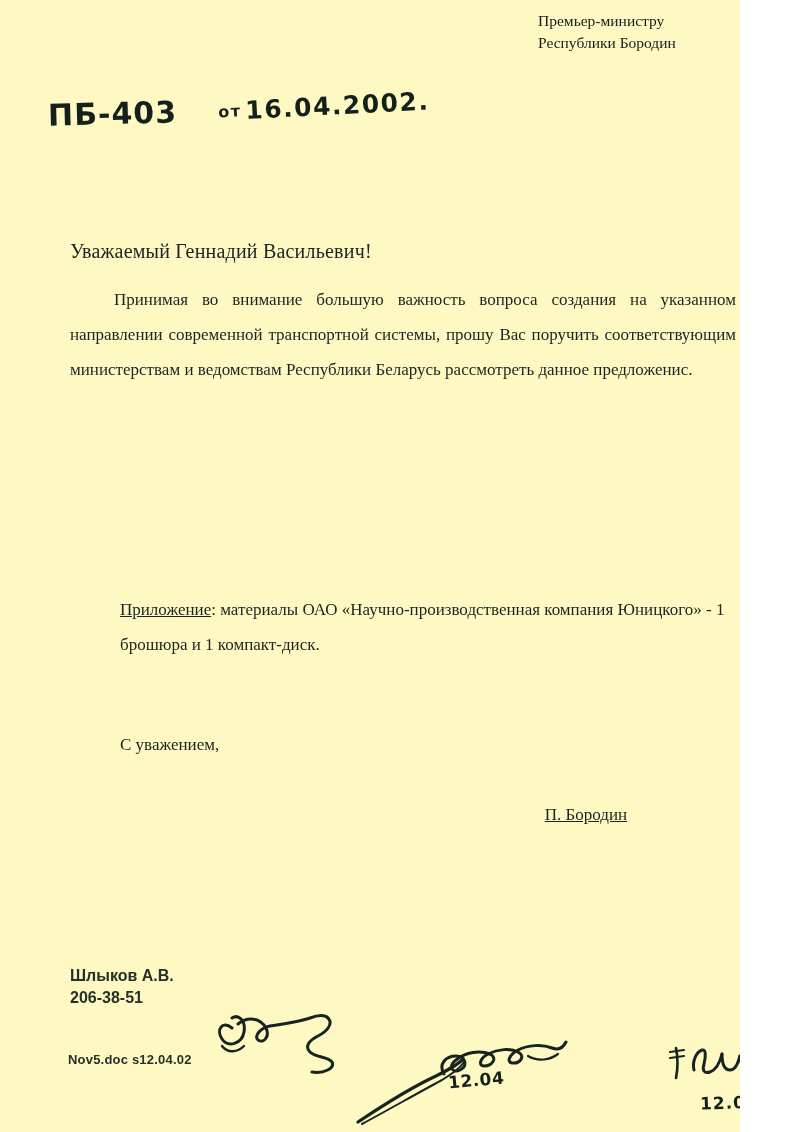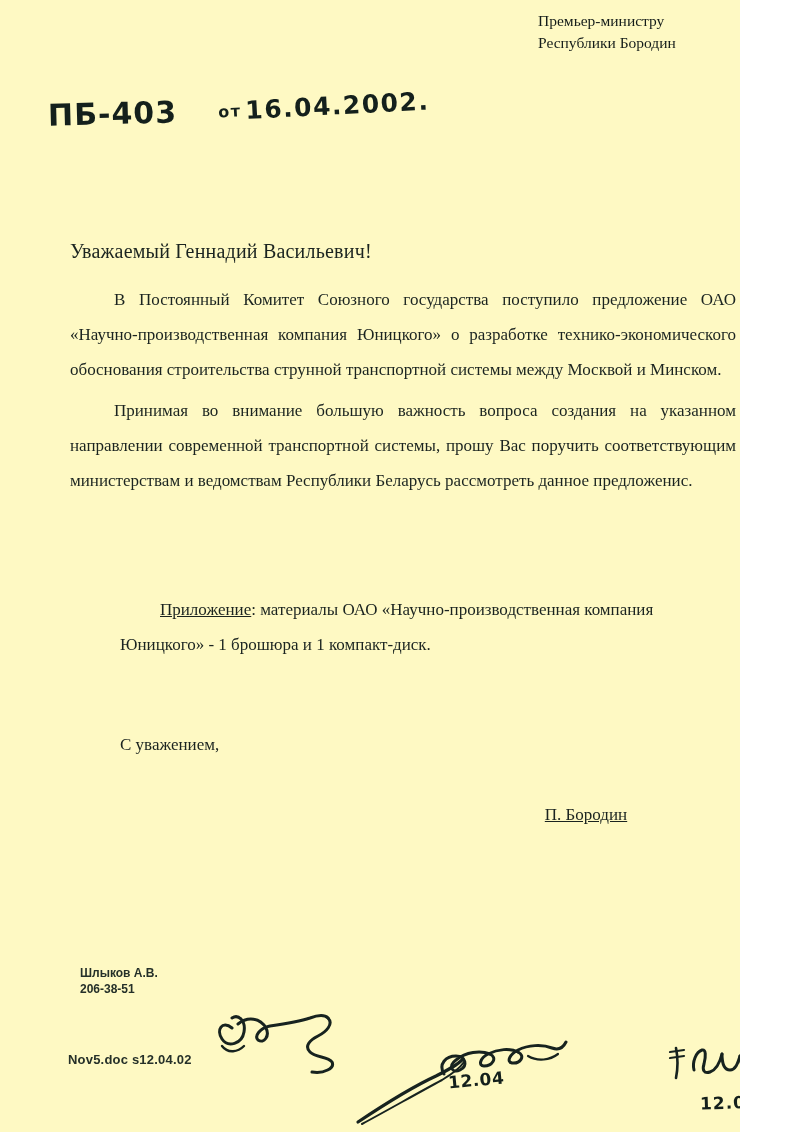--- a/index.html
+++ b/index.html
@@ -90,21 +90,21 @@
   
   .attachment {
     position: absolute;
     left: 120px;
     top: 592px;
     width: 620px;
     font-size: 17px;
     line-height: 35px;
     text-align: left;
   }
-  .attachment .label { text-decoration: underline; margin-left: 40px; }
+  .attachment .label { text-decoration: underline; }
 
   
   .closing {
     position: absolute;
     left: 120px;
     top: 735px;
     font-size: 17px;
   }
   .signer {
     position: absolute;
@@ -113,23 +113,23 @@
     width: 300px;
     text-align: center;
     font-size: 17px;
     padding-right: 48px;
     text-decoration: underline;
   }
 
   
   .executor {
     position: absolute;
-    left: 80px;
+    left: 70px;
     top: 965px;
-    font-size: 12px;
+    font-size: 16px;
     line-height: 1.35;
     color: #253029;
     font-family: "Liberation Sans", sans-serif;
     font-weight: 600;
   }
   .fileref {
     position: absolute;
     left: 68px;
     top: 1052px;
     font-size: 13px;
@@ -181,21 +181,20 @@
 
   <div class="reg-mark reg-number">ПБ-403</div>
 
   <div class="reg-mark reg-date">
     <span class="prefix">от</span><span>16.04.2002.</span>
   </div>
 
   <div class="salutation">Уважаемый Геннадий Васильевич!</div>
 
   <div class="body">
-    <p>В Постоянный Комитет Союзного государства поступило предложение ОАО «Научно-производственная компания Юницкого» о разработке технико-экономического обоснования строительства струнной транспортной системы между Москвой и Минском.</p>
     <p>Принимая во внимание большую важность вопроса создания на указанном направлении современной транспортной системы, прошу Вас поручить соответствующим министерствам и ведомствам Республики Беларусь рассмотреть данное  предложенис.</p>
   </div>
 
   <div class="attachment">
     <span class="label">Приложение</span><span>: материалы ОАО «Научно-производственная компания Юницкого» - 1 брошюра и 1 компакт-диск.</span>
   </div>
 
   <div class="closing">С уважением,</div>
   <div class="signer">П. Бородин</div>
 

